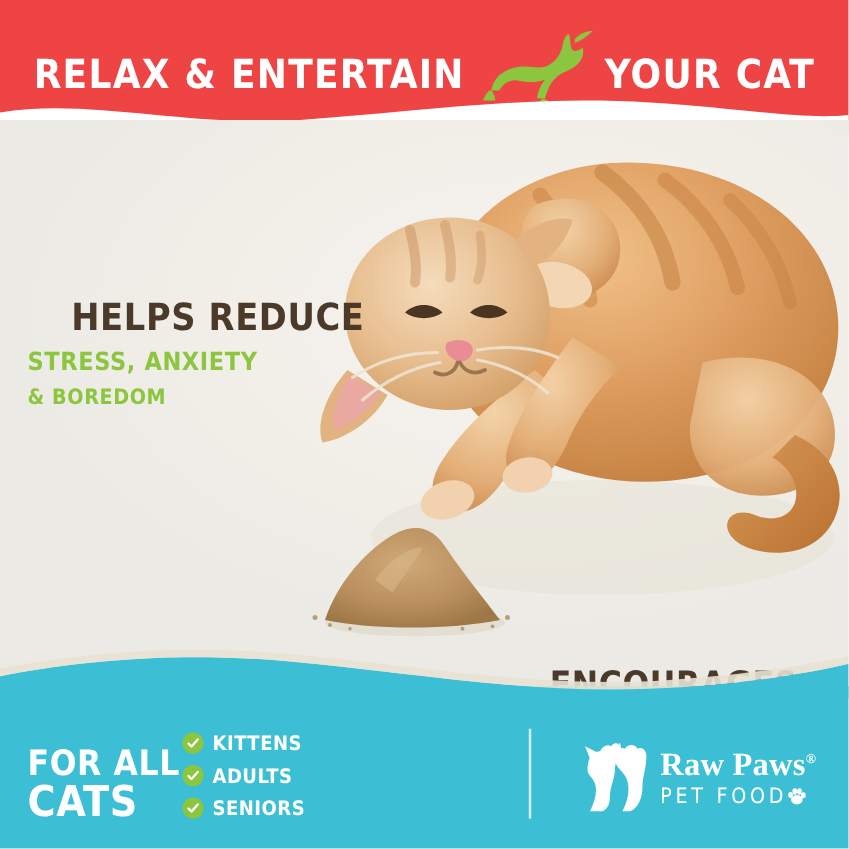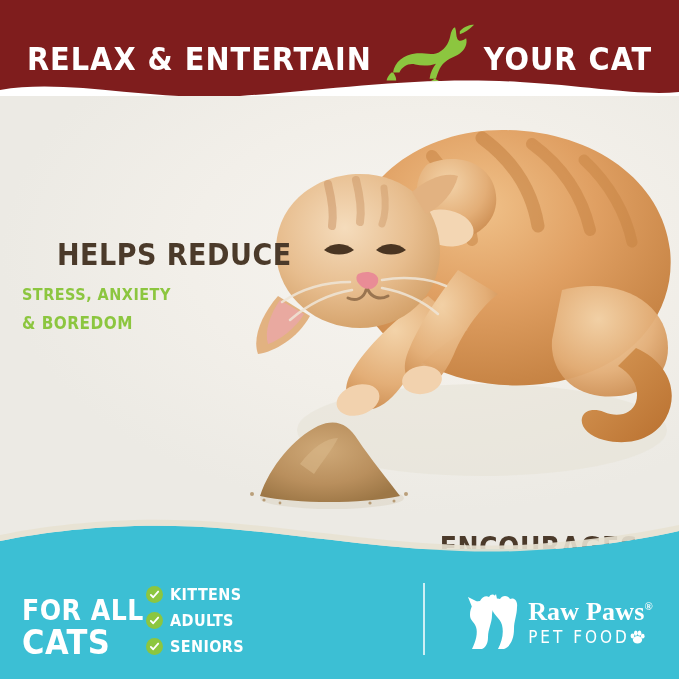--- a/index.html
+++ b/index.html
@@ -9,21 +9,21 @@
     background:#ffffff;
   }
   .poster{
     position:relative;width:679px;height:679px;
     background:#ffffff;overflow:hidden;
   }
 
   
   .top-band{
     position:absolute;left:0;top:0;width:679px;height:108px;
-    background:#7f1d1d;
+    background:#ef4444;
   }
   .top-band .wave{
     position:absolute;left:0;bottom:-2px;width:679px;height:34px;
   }
   .headline{
     position:absolute;left:0;top:36px;width:679px;height:46px;
     display:flex;align-items:center;justify-content:center;gap:8px;
     color:#ffffff;
     font-family:"DejaVu Sans Condensed","Liberation Sans",sans-serif;
     font-weight:bold;font-size:32px;letter-spacing:1px;
@@ -63,21 +63,21 @@
     font-weight:bold;text-transform:uppercase;letter-spacing:.5px;
   }
   .txt-green{
     color:#8cc63f;
     font-family:"DejaVu Sans Condensed","Liberation Sans",sans-serif;
     font-weight:bold;text-transform:uppercase;letter-spacing:.5px;
   }
 
   .blk-helps{position:absolute;left:22px;top:142px;width:270px;}
   .blk-helps .l1{font-size:30px;line-height:34px;margin-left:35px;}
-  .blk-helps .l2{font-size:16px;line-height:29px;margin-top:8px;}
+  .blk-helps .l2{font-size:20px;line-height:29px;margin-top:3px;}
   .blk-helps .l3{font-size:17px;line-height:29px;}
 
   .blk-mood{position:absolute;left:26px;top:436px;width:300px;}
   .blk-mood .l1{font-size:28px;line-height:32px;}
 
   .blk-enc{position:absolute;left:404px;top:436px;width:270px;text-align:center;}
   .blk-enc .l1{font-size:28px;line-height:32px;}
 
   
   .bottom-band{

